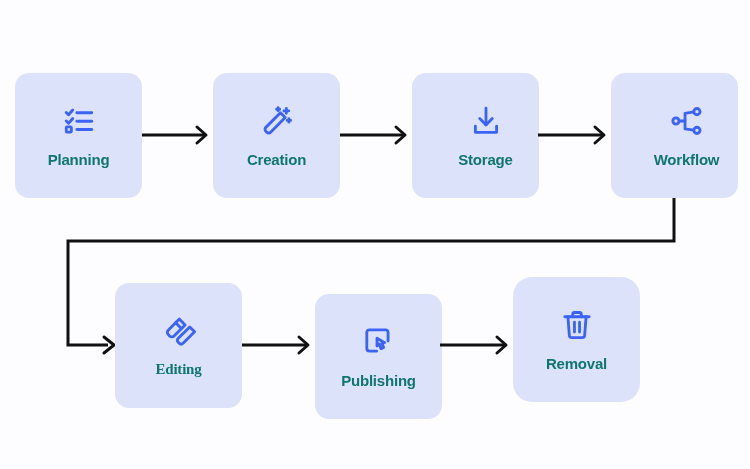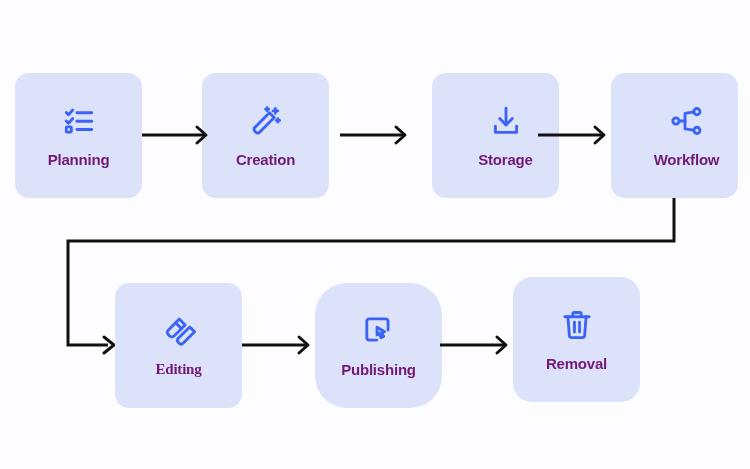--- a/index.html
+++ b/index.html
@@ -34,21 +34,21 @@
     margin-bottom: 14px;
   }
   .node-icon svg {
     width: 34px;
     height: 34px;
     display: block;
   }
   .node-label {
     font-size: 15px;
     font-weight: bold;
-    color: #701a75;
+    color: #0f766e;
     letter-spacing: -0.2px;
     text-align: left;
     line-height: 1;
     white-space: nowrap;
   }
   .arrow {
     position: absolute;
     height: 20px;
     display: block;
   }
@@ -56,26 +56,26 @@
   .connector {
     position: absolute;
     left: 0;
     top: 0;
     width: 750px;
     height: 469px;
     pointer-events: none;
   }
   
   #node-planning  { left: 15px;  top: 73px; }
-  #node-creation  { left: 202px; top: 73px; }
-  #node-storage   { left: 432px; top: 73px; padding-left: 20px; }
+  #node-creation  { left: 213px; top: 73px; }
+  #node-storage   { left: 412px; top: 73px; padding-left: 20px; }
   #node-workflow  { left: 611px; top: 73px; padding-left: 24px; }
   
   #node-editing    { left: 115px; top: 283px; font-family: Liberation Serif, serif; }
-  #node-publishing { left: 315px; top: 283px; border-radius: 32px; }
+  #node-publishing { left: 315px; top: 294px; }
   #node-removal    { left: 513px; top: 277px; border-radius: 19px; }
   
   #arrow-1 { left: 142px; top: 125px; width: 71px; }
   #arrow-2 { left: 340px; top: 125px; width: 72px; }
   #arrow-3 { left: 538px; top: 125px; width: 73px; }
   
   #arrow-4 { left: 242px; top: 335px; width: 73px; }
   #arrow-5 { left: 440px; top: 335px; width: 73px; }
 </style>
 </head>

